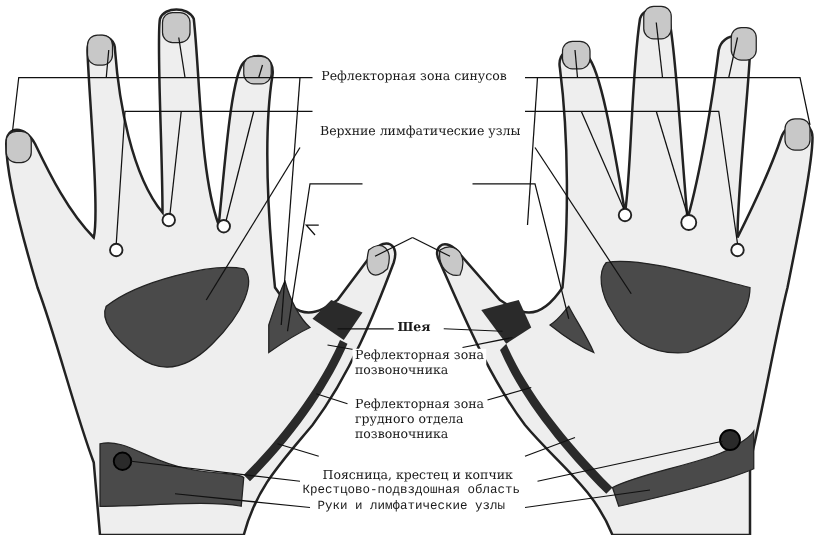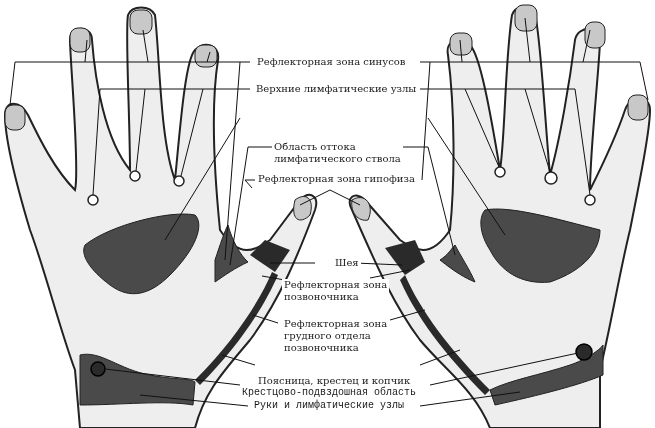--- a/index.html
+++ b/index.html
@@ -102,27 +102,22 @@
 
     <line x1="240" y1="385" x2="105" y2="369"></line>
     <line x1="430" y1="385" x2="578" y2="353"></line>
 
     <line x1="248" y1="406" x2="140" y2="395"></line>
     <line x1="420" y1="406" x2="520" y2="392"></line>
   </g>
 </svg>
 
 <div class="lbl" style="left:255px;top:56px;">Рефлекторная зона синусов</div>
-<div class="lbl" style="left:254px;top:83px;">Верхние лимфатические узлы</div>
-<div class="lbl ml" style="left:272px;top:141px;">
-  <div>Область оттока</div>
-  <div>лимфатического ствола</div>
-</div>
-<div class="lbl" style="left:256px;top:173px;">Рефлекторная зона гипофиза</div>
-<div class="lbl" style="left:333px;top:257px;">Шея</div>
+<div class="lbl" style="left:254px;top:100px;">Верхние лимфатические узлы</div>
+<div class="lbl" style="left:316px;top:257px;font-weight:bold;">Шея</div>
 <div class="lbl ml" style="left:282px;top:279px;">
   <div>Рефлекторная зона</div>
   <div>позвоночника</div>
 </div>
 <div class="lbl ml" style="left:282px;top:318px;">
   <div>Рефлекторная зона</div>
   <div>грудного отдела</div>
   <div>позвоночника</div>
 </div>
 <div class="lbl" style="left:256px;top:359px;margin-top:16px;">Поясница, крестец и копчик</div>

